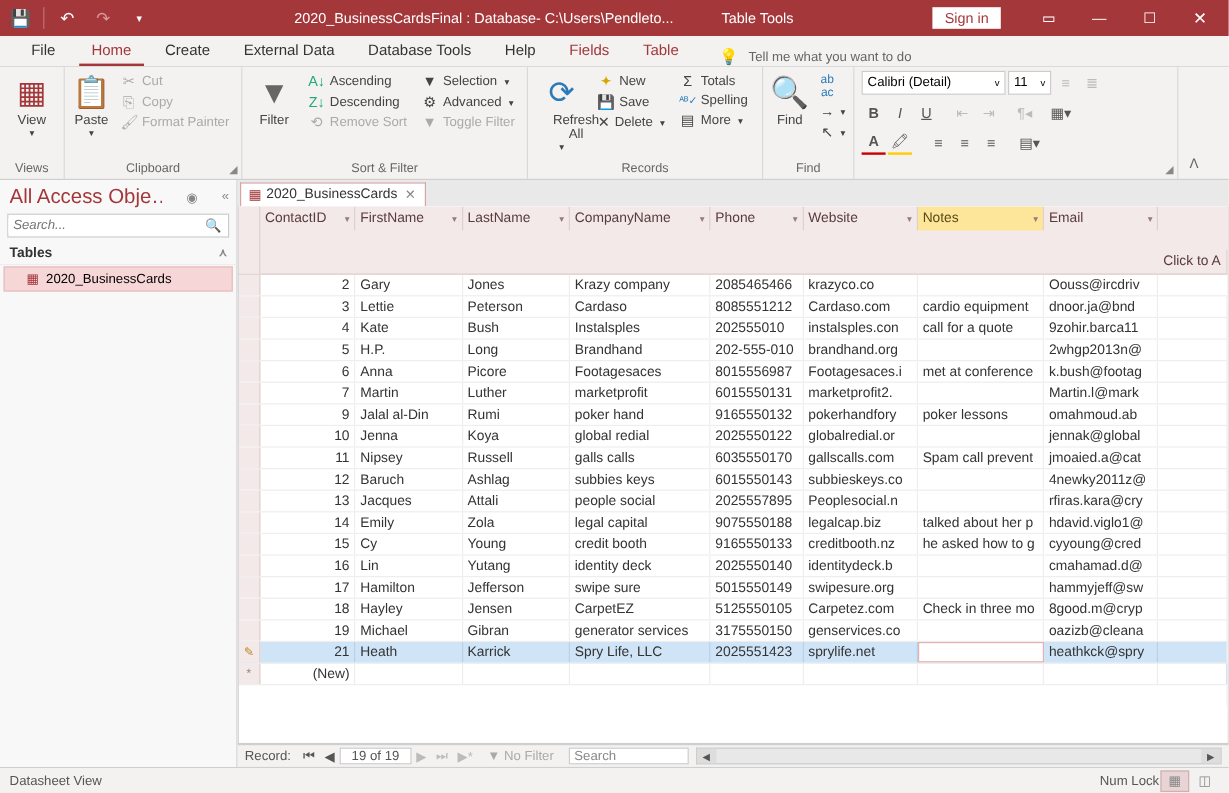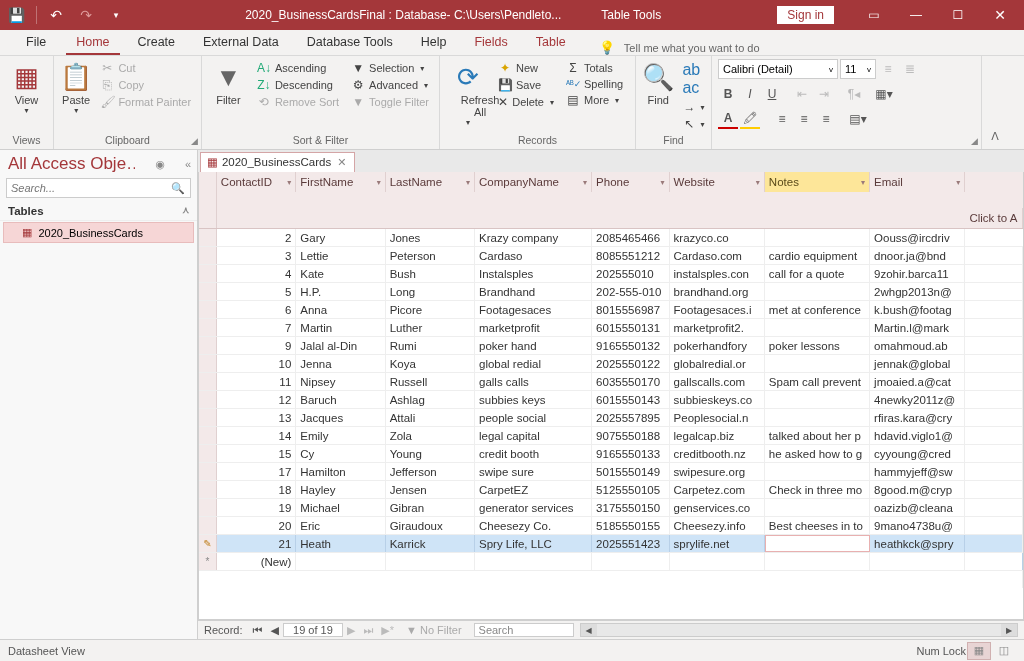--- a/index.html
+++ b/index.html
@@ -255,21 +255,21 @@
   </div>
 
   <div class="rgroup" style="width:76px;">
     <div class="body">
       <div class="bigbtn">
         <div class="ico" style="color:#2a7ab8;">🔍</div>
         <div class="txt">Find</div>
       </div>
       <div class="smallcol">
         <div class="smallbtn">
-            <span class="si" style="color:#2a7ab8;font-size:16px;">ab<br>ac</span>
+            <span class="si" style="color:#2a7ab8;font-size:10px;">ab<br>ac</span>
           </div>
         <div class="smallbtn">
             <span class="si">→</span>
             <span style="font-size:8px;">▾</span>
           </div>
         <div class="smallbtn">
             <span class="si">↖</span>
             <span style="font-size:8px;">▾</span>
           </div>
       </div>
@@ -549,20 +549,32 @@
             <div class="cell cw2">Young</div>
             <div class="cell cw3">credit booth</div>
             <div class="cell cw4">9165550133</div>
             <div class="cell cw5">creditbooth.nz</div>
             <div class="cell cw6">he asked how to g</div>
             <div class="cell cw7">cyyoung@cred</div>
             <div class="cell cw8"></div>
           </div>
           <div class="row">
             <div class="rowsel"></div>
+            <div class="cell id cw0">16</div>
+            <div class="cell cw1">Lin</div>
+            <div class="cell cw2">Yutang</div>
+            <div class="cell cw3">identity deck</div>
+            <div class="cell cw4">2025550140</div>
+            <div class="cell cw5">identitydeck.b</div>
+            <div class="cell cw6"></div>
+            <div class="cell cw7">cmahamad.d@</div>
+            <div class="cell cw8"></div>
+          </div>
+          <div class="row">
+            <div class="rowsel"></div>
             <div class="cell id cw0">17</div>
             <div class="cell cw1">Hamilton</div>
             <div class="cell cw2">Jefferson</div>
             <div class="cell cw3">swipe sure</div>
             <div class="cell cw4">5015550149</div>
             <div class="cell cw5">swipesure.org</div>
             <div class="cell cw6"></div>
             <div class="cell cw7">hammyjeff@sw</div>
             <div class="cell cw8"></div>
           </div>
@@ -581,32 +593,20 @@
           <div class="row">
             <div class="rowsel"></div>
             <div class="cell id cw0">19</div>
             <div class="cell cw1">Michael</div>
             <div class="cell cw2">Gibran</div>
             <div class="cell cw3">generator services</div>
             <div class="cell cw4">3175550150</div>
             <div class="cell cw5">genservices.co</div>
             <div class="cell cw6"></div>
             <div class="cell cw7">oazizb@cleana</div>
-            <div class="cell cw8"></div>
-          </div>
-          <div class="row">
-            <div class="rowsel"></div>
-            <div class="cell id cw0">20</div>
-            <div class="cell cw1">Eric</div>
-            <div class="cell cw2">Giraudoux</div>
-            <div class="cell cw3">Cheesezy Co.</div>
-            <div class="cell cw4">5185550155</div>
-            <div class="cell cw5">Cheesezy.info</div>
-            <div class="cell cw6">Best cheeses in to</div>
-            <div class="cell cw7">9mano4738u@</div>
             <div class="cell cw8"></div>
           </div>
           <div class="row editing">
             <div class="rowsel">✎</div>
             <div class="cell id cw0">21</div>
             <div class="cell cw1">Heath</div>
             <div class="cell cw2">Karrick</div>
             <div class="cell cw3">Spry Life, LLC</div>
             <div class="cell cw4">2025551423</div>
             <div class="cell cw5">sprylife.net</div>

